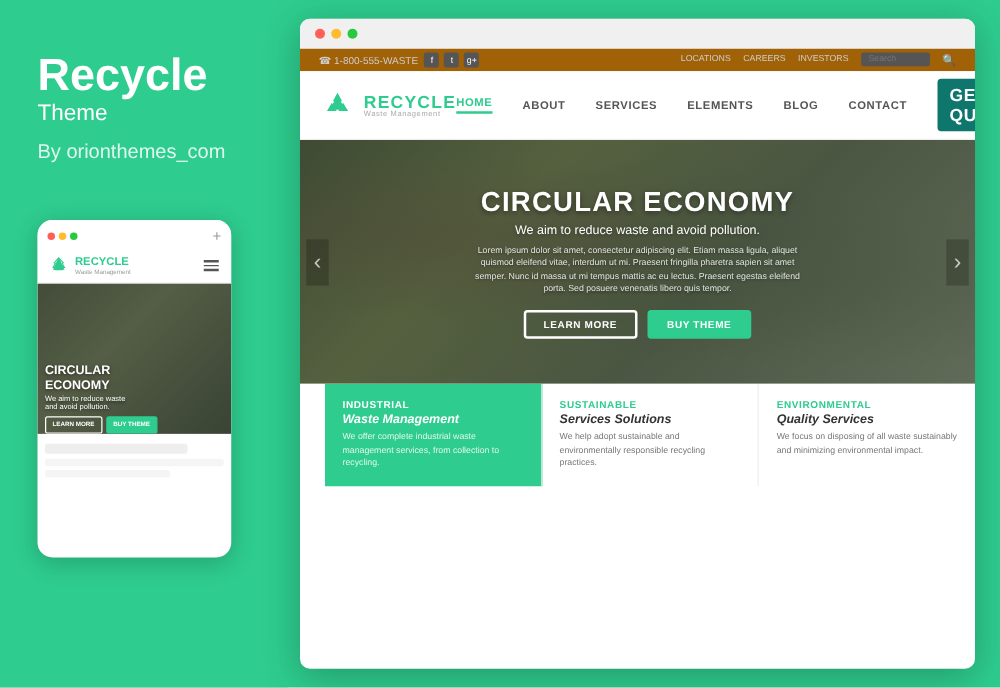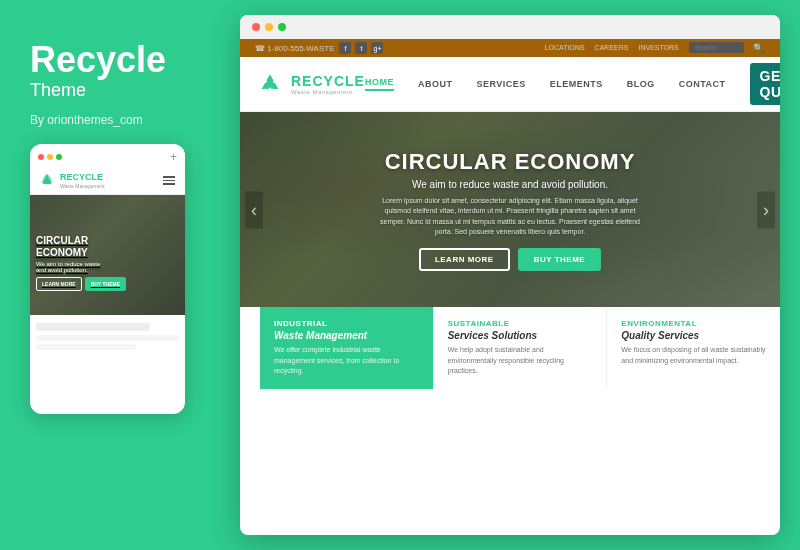--- a/index.html
+++ b/index.html
@@ -31,23 +31,23 @@
       color: #fff;
       line-height: 1.1;
     }
     .left-subtitle {
       font-size: 18px;
       font-weight: 400;
       color: #fff;
       margin-bottom: 8px;
     }
     .left-by {
-      font-size: 12px;
+      font-size: 16px;
       color: rgba(255,255,255,0.85);
-      margin-bottom: 12px;
+      margin-bottom: 40px;
     }
 
     
     .mobile-preview {
       width: 155px;
       height: 270px;
       background: #fff;
       border-radius: 12px;
       overflow: hidden;
       box-shadow: 0 4px 20px rgba(0,0,0,0.2);
@@ -102,24 +102,23 @@
       overflow: hidden;
     }
     .mobile-hero-img {
       width: 100%;
       height: 100%;
       background: linear-gradient(135deg, #6b7c5a 0%, #8a9a6e 40%, #5a6b50 100%);
       opacity: 0.85;
     }
     .mobile-hero-overlay {
       position: absolute;
-      bottom: 24px;
+      bottom: 0;
       left: 6px;
       right: 6px;
-      text-decoration: underline;
     }
     .mobile-hero-title {
       font-size: 10px;
       font-weight: 900;
       color: #fff;
       line-height: 1.2;
       text-shadow: 0 1px 3px rgba(0,0,0,0.5);
     }
     .mobile-hero-sub {
       font-size: 6px;

